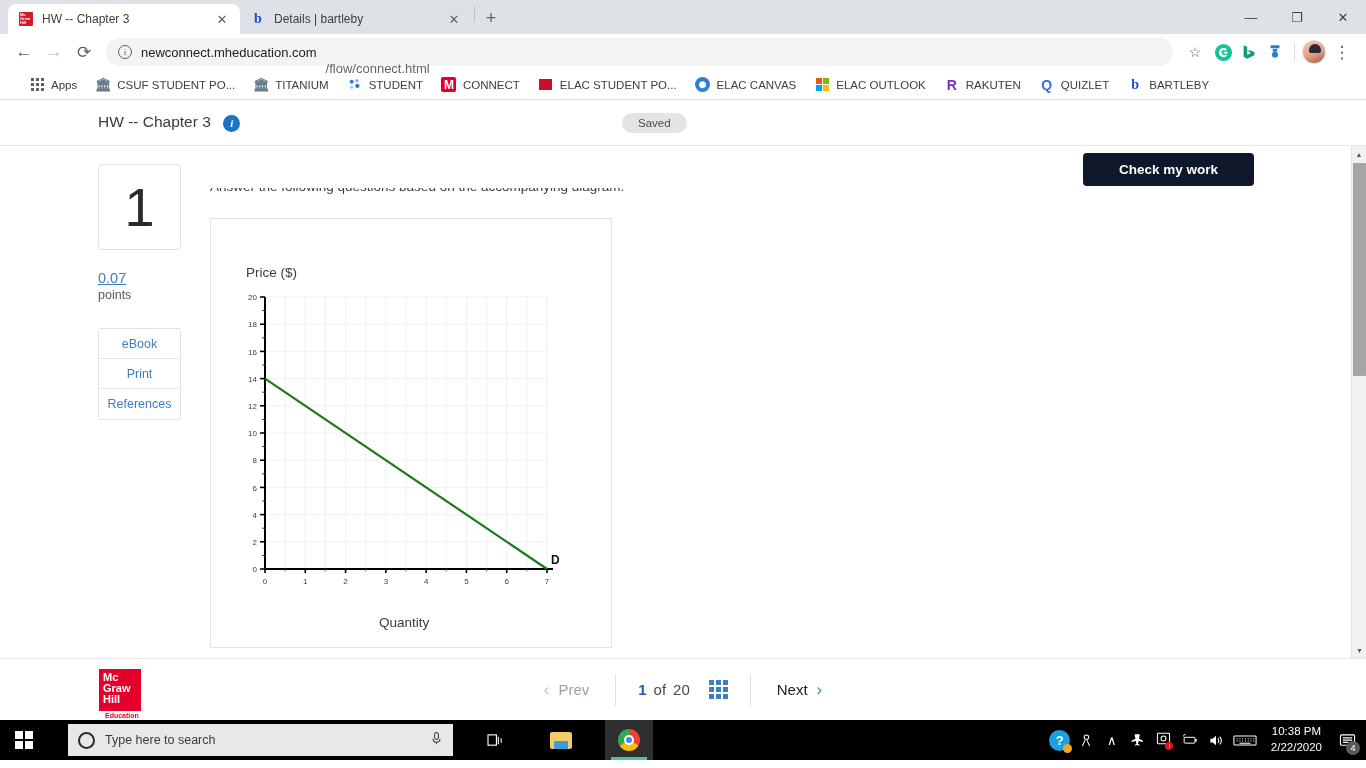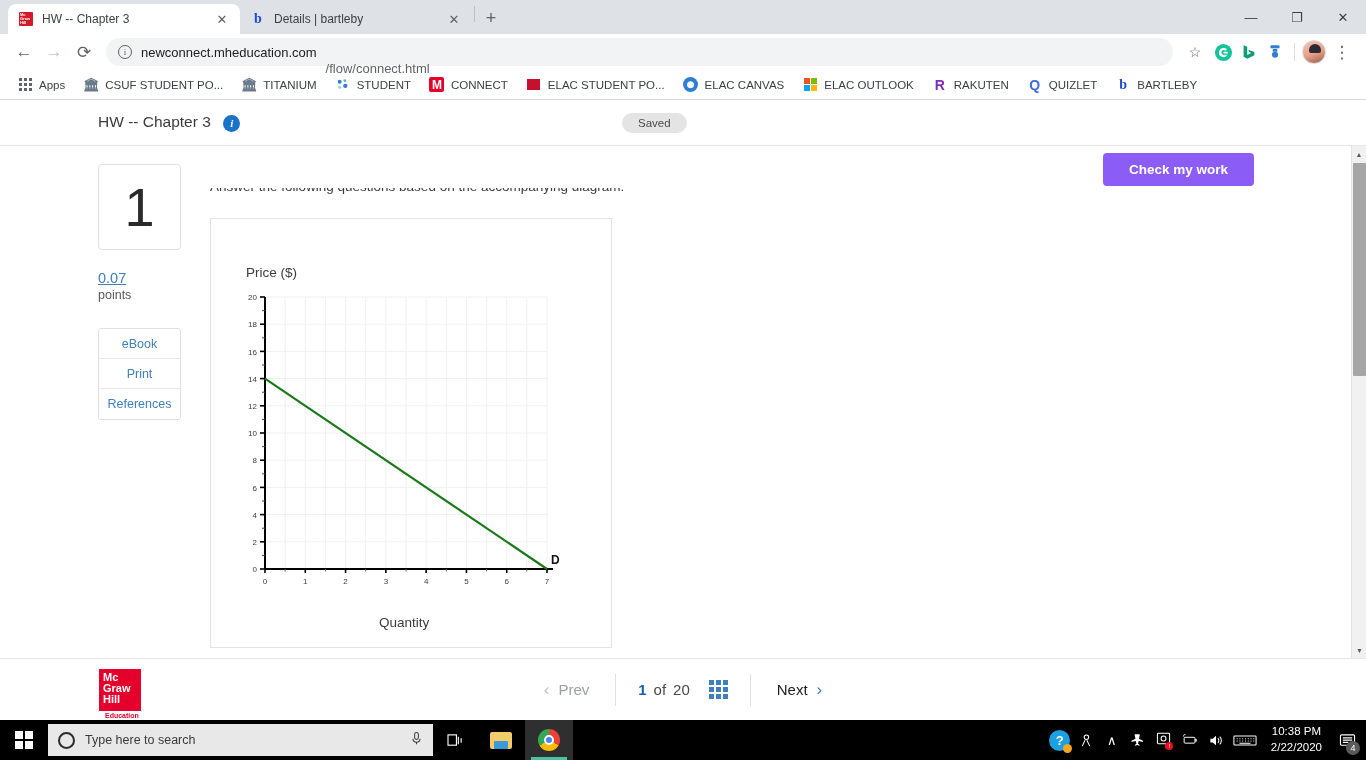--- a/index.html
+++ b/index.html
@@ -59,21 +59,21 @@
   .avatar { width: 24px; height: 24px; border-radius: 50%;
             background: linear-gradient(160deg,#f6c6b4 0%,#e8a089 55%,#9b5a4a 100%);
             border: 1px solid #dadce0; position: relative; overflow: hidden; }
   .avatar::after { content:""; position:absolute; left:6px; top:3px; width:12px; height:9px;
                    background:#2b2b33; border-radius:6px 6px 2px 2px; }
   .tbsep { width: 1px; height: 18px; background: #dadce0; margin: 0 5px; }
 
   
   .bookmarks {
     height: 30px; background: #ffffff; display: flex; align-items: center;
-    padding: 0 10px; gap: 4px; border-bottom: 1px solid #dadce0;
+    padding: 0 22px; gap: 4px; border-bottom: 1px solid #dadce0;
   }
   .bm { display: flex; align-items: center; gap: 6px; padding: 3px 7px; border-radius: 4px;
         font-size: 11.5px; color: #3c4043; white-space: nowrap; }
   .bm-ico { width: 16px; height: 16px; flex: 0 0 16px; display: flex; align-items: center; justify-content: center;
             font-size: 12px; font-weight: bold; }
   .grid9 { display: grid; grid-template-columns: repeat(3,3px); grid-template-rows: repeat(3,3px);
            gap: 2px; }
   .grid9 i { display:block; width:3px; height:3px; background:#5f6368; }
   .sq-red { width: 13px; height: 11px; background: #c8102e; }
   .sq-bank { font-size: 13px; color: #6b7b8c; }
@@ -113,22 +113,22 @@
   .points .val { font-size: 14.5px; color: #3f7fbf; text-decoration: underline; }
   .points .lbl { font-size: 12.5px; color: #5a5a5a; margin-top: 2px; }
   .side-btns { margin-top: 26px; width: 83px; border: 1px solid #e0e0e0; border-radius: 3px; overflow: hidden; }
   .side-btns div {
     height: 30px; display: flex; align-items: center; justify-content: center;
     font-size: 12.5px; color: #3f7fbf; border-bottom: 1px solid #e8e8e8; background: #fff;
   }
   .side-btns div:last-child { border-bottom: none; }
 
   .check-btn {
-    position: absolute; right: 112px; top: 7px; background: #8b5cf6; color: #fff;
-    font-size: 13.5px; font-weight: bold; padding: 9px 26px; border-radius: 4px;
+    position: absolute; right: 112px; top: 7px; background: #0f172a; color: #fff;
+    font-size: 13.5px; font-weight: bold; padding: 9px 36px; border-radius: 4px;
   }
 
   .content-scroll { position: absolute; left: 210px; right: 112px; top: 42px; bottom: 0; overflow: hidden; }
   .qtext { font-size: 13.5px; color: #3c3c3c; margin-top: -9px; }
 
   .chart-card {
     margin-top: 24px; width: 402px; border: 1px solid #e3e3e3; background: #fff;
     height: 430px; position: relative;
   }
   .axis-title-y { position: absolute; left: 35px; top: 46px; font-size: 13.5px; color: #3c3c3c; }
@@ -160,21 +160,21 @@
   .chev { font-size: 17px; color: #3f7fbf; }
   .chev.dim { color: #b9c4d0; }
   .pager { display: flex; align-items: center; gap: 7px; font-size: 15px; color: #4a4a4a;
            border-left: 1px solid #e0e0e0; border-right: 1px solid #e0e0e0; padding: 0 22px; height: 32px; }
   .pager .cur { color: #1a5fb4; font-weight: bold; }
   .grid-ico { display: grid; grid-template-columns: repeat(3,5px); grid-template-rows: repeat(3,5px);
               gap: 2px; margin-left: 12px; }
   .grid-ico i { display: block; width: 5px; height: 5px; background: #3f7fbf; }
 
   
-  .taskbar { height: 40px; background: #000000; display: flex; align-items: center; color: #fff; }
+  .taskbar { height: 40px; background: #000000; display: flex; align-items: center; color: #fff; gap: 20px; }
   .start { width: 48px; height: 40px; display: flex; align-items: center; justify-content: center; }
   .winlogo { display: grid; grid-template-columns: repeat(2,8px); grid-template-rows: repeat(2,8px); gap: 2px; }
   .winlogo i { display: block; background: #fff; }
   .searchbox { width: 385px; height: 32px; background: #e8e8e8; display: flex; align-items: center;
                gap: 10px; padding: 0 10px; color: #3a3a3a; font-size: 12.5px; }
   .cortana { width: 17px; height: 17px; border: 2px solid #2b2b2b; border-radius: 50%; flex: 0 0 17px; }
   .tb-ico { width: 44px; height: 40px; display: flex; align-items: center; justify-content: center; }
   .tb-app { width: 48px; height: 40px; display: flex; align-items: center; justify-content: center; position: relative; }
   .tb-app.active { background: #2f2f2f; }
   .tb-app.active::after { content:""; position:absolute; bottom:0; left:6px; right:6px; height:3px; background:#4cc2a0; }

